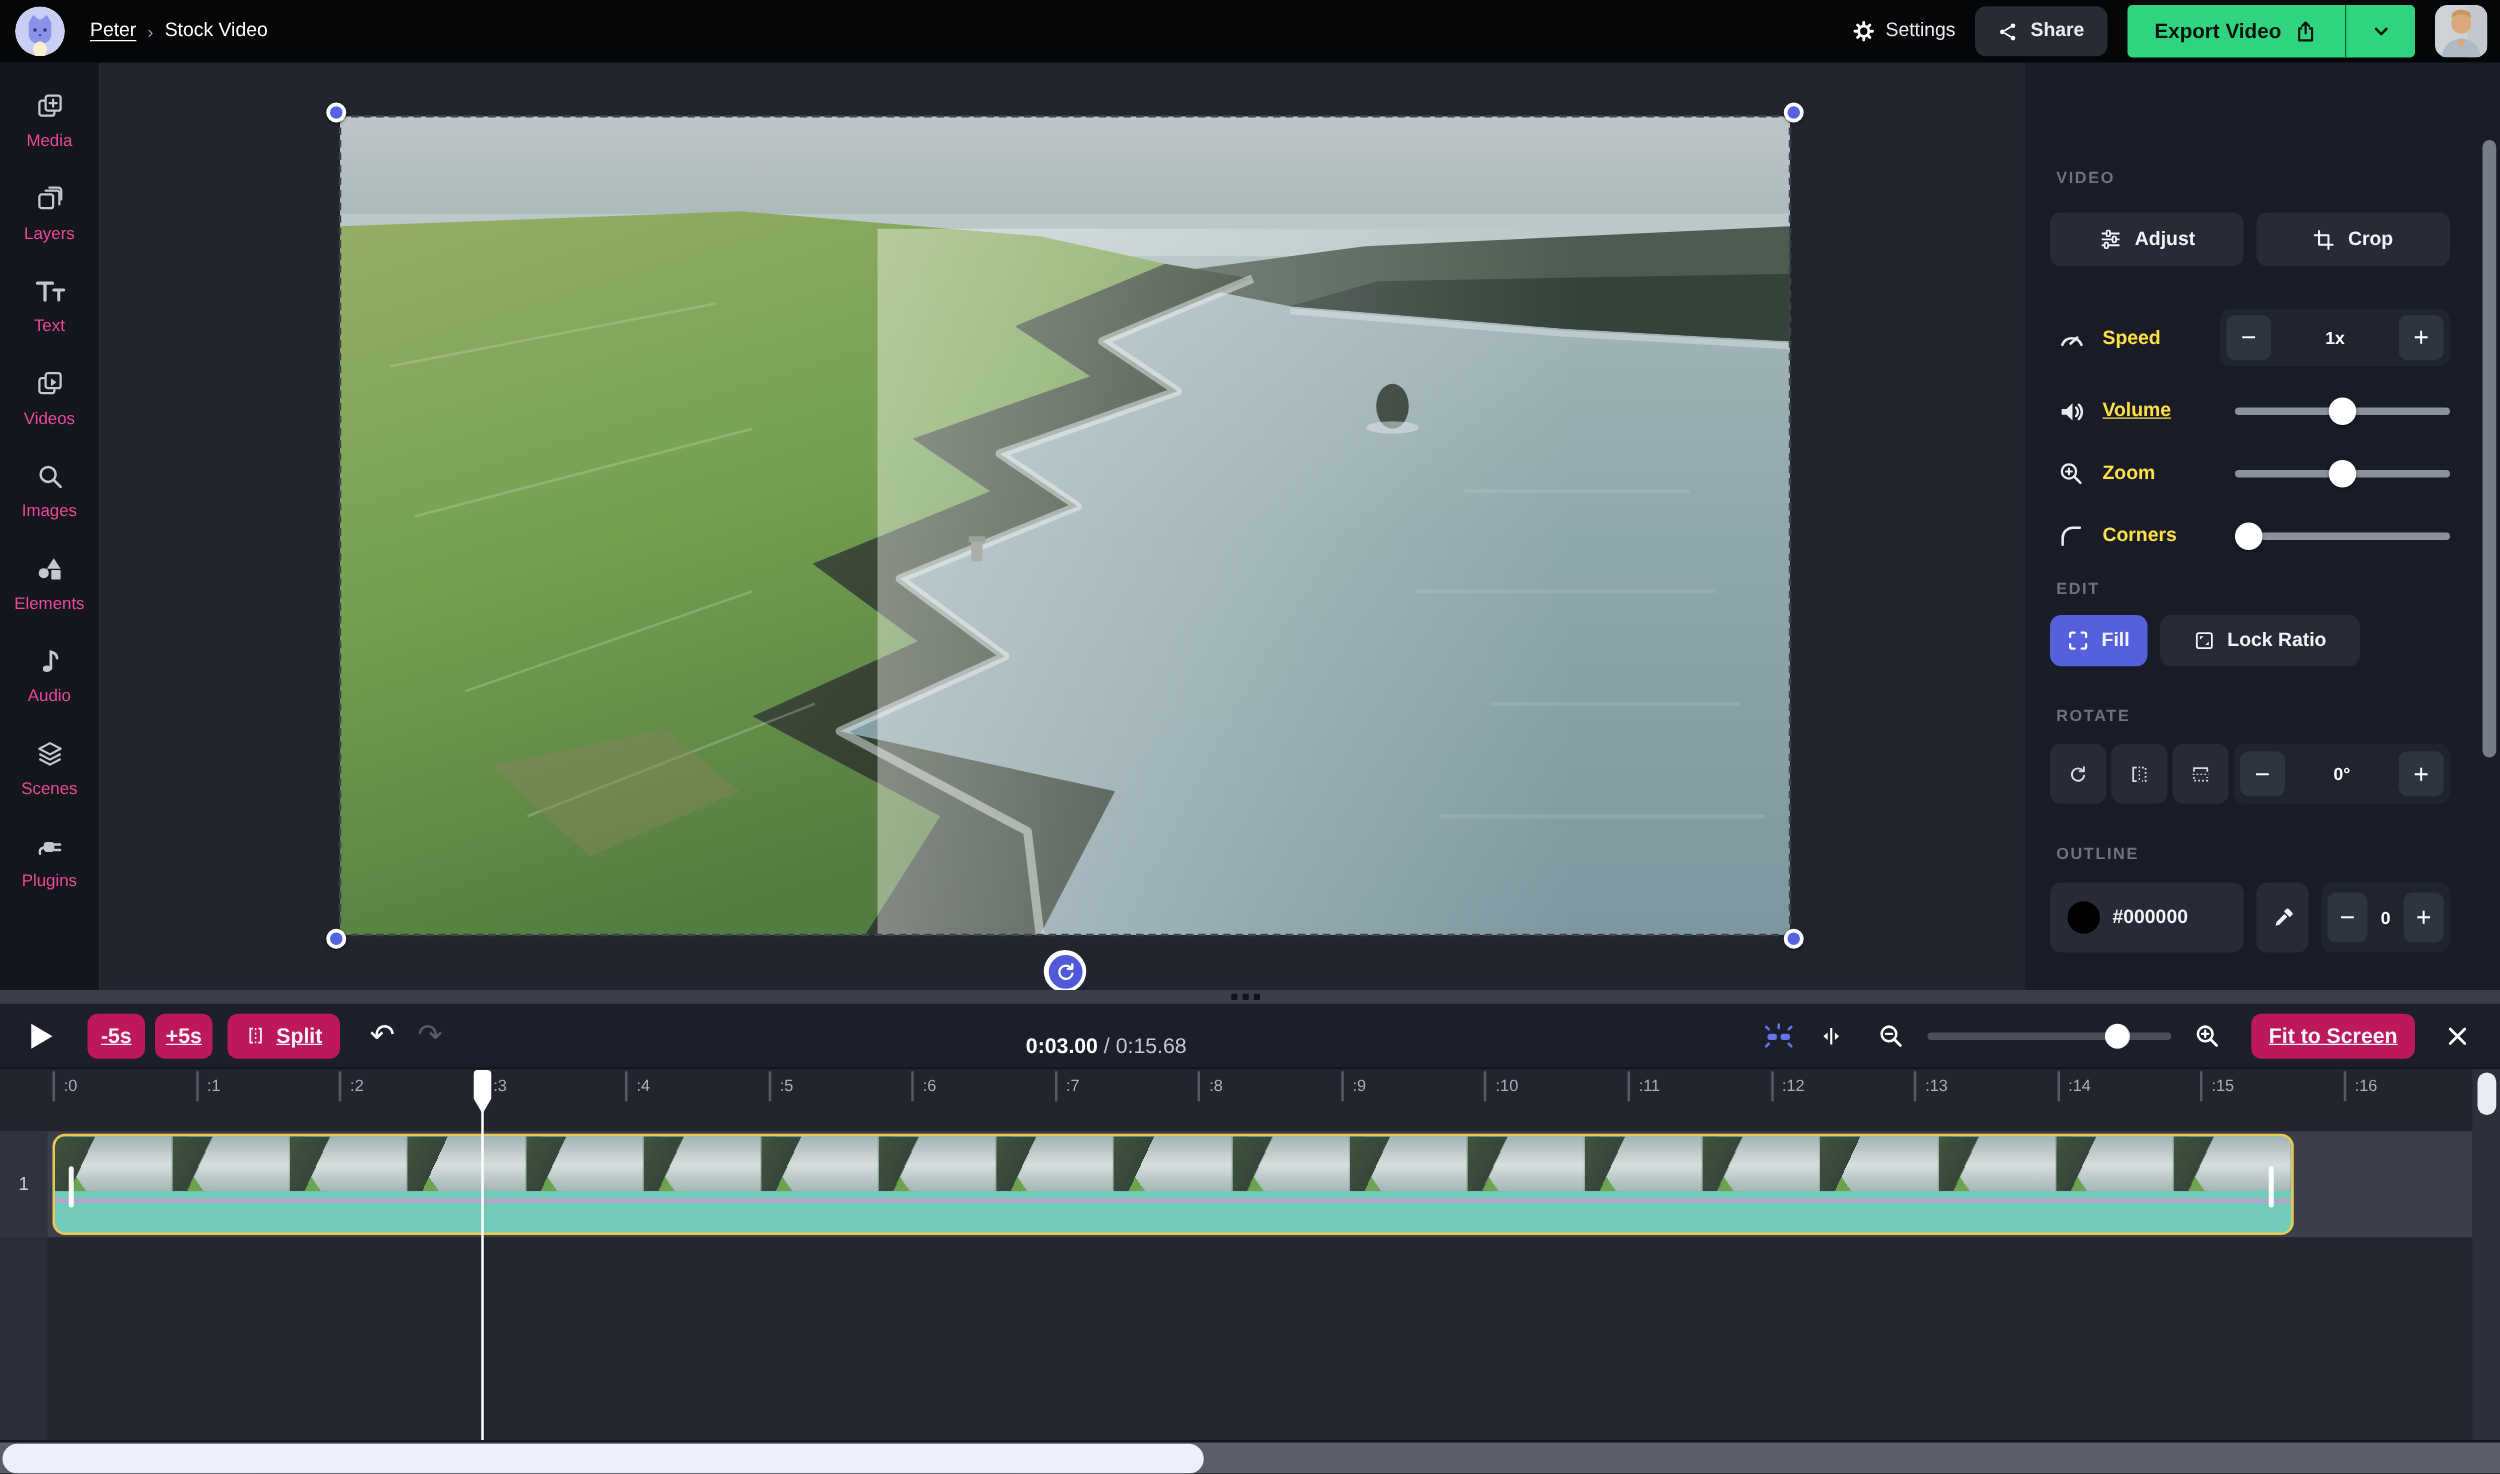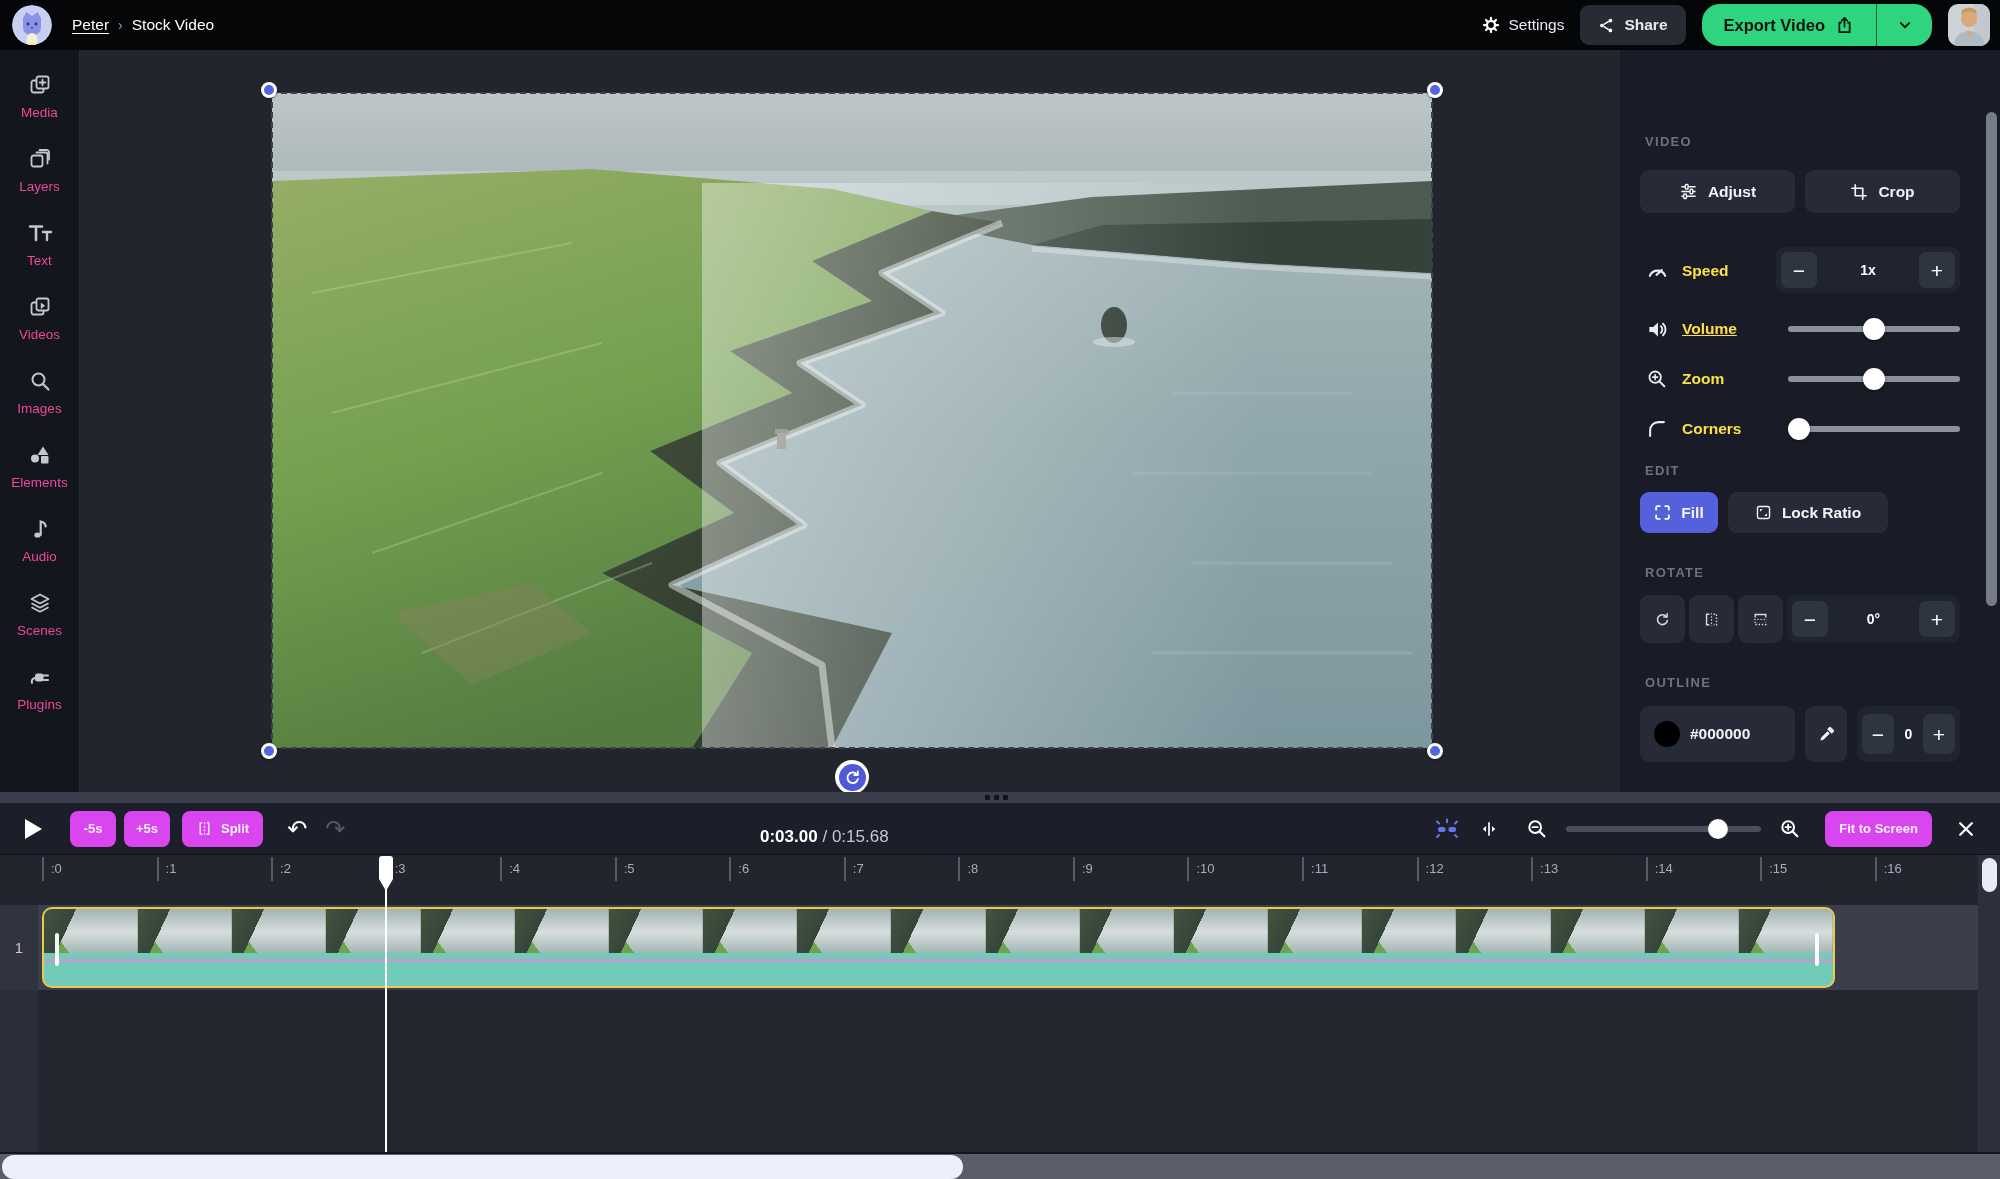--- a/index.html
+++ b/index.html
@@ -15,21 +15,21 @@
   .breadcrumb{display:flex;align-items:center;gap:9px;margin-left:20px;font-size:15.5px;}
   .crumb-link{color:#fff;text-decoration:underline;text-underline-offset:3px;cursor:pointer;}
   .crumb-sep{color:#9aa0ab;font-size:14px;}
   .crumb-current{color:#fff;}
   .tb-center{position:absolute;left:880px;top:0;height:50px;display:flex;align-items:center;gap:44px;}
   .tb-item{display:flex;align-items:center;gap:9px;font-size:15.5px;color:#f2f3f6;cursor:pointer;}
   .tb-right{position:absolute;right:10px;top:0;height:50px;display:flex;align-items:center;gap:16px;}
   .settings-item{display:flex;align-items:center;gap:8px;font-size:15.5px;cursor:pointer;}
   .share-btn{display:flex;align-items:center;gap:9px;background:#272b34;border-radius:9px;
              height:40px;padding:0 18px;font-size:15.5px;font-weight:700;cursor:pointer;}
-  .export-group{display:flex;align-items:stretch;height:42px;border-radius:18px;overflow:hidden;}
+  .export-group{display:flex;align-items:stretch;height:42px;border-radius:4px;overflow:hidden;}
   .export-main{display:flex;align-items:center;gap:10px;padding:0 22px;font-size:16.5px;font-weight:700;
                color:#07130c;cursor:pointer;}
   .export-caret{width:56px;display:flex;align-items:center;justify-content:center;border-left:1.5px solid rgba(0,0,0,.55);cursor:pointer;}
   .avatar{width:42px;height:42px;border-radius:10px;overflow:hidden;cursor:pointer;flex:none;}
 
   
   .sidebar{position:absolute;left:0;top:50px;width:80px;height:742px;background:#14161d;
            border-right:1px solid #262a33;display:flex;flex-direction:column;align-items:center;
            padding-top:22px;gap:26px;z-index:20;}
   .side-item{display:flex;flex-direction:column;align-items:center;gap:7px;color:#ec4899;
@@ -71,23 +71,23 @@
 
   
   .divider{position:absolute;left:0;top:792px;width:2000px;height:11px;background:#3a3e4a;cursor:row-resize;
            display:flex;align-items:center;z-index:40;}
   .divider-dots{position:absolute;left:985px;display:flex;gap:4px;}
   .divider-dots span{width:5px;height:5px;background:#10131a;border-radius:1px;}
 
   
   .playbar{position:absolute;left:0;top:803px;width:2000px;height:52px;background:#1c1f29;
            border-bottom:1px solid #0f1116;display:flex;align-items:center;z-index:30;}
-  .pb-btn{height:36px;background:#d946ef;border-radius:8px;display:flex;align-items:center;justify-content:center;
-          gap:8px;font-size:13px;font-weight:600;color:#f2f3f6;cursor:pointer;padding:0 14px;}
-  .time{position:absolute;left:760px;width:250px;font-size:17px;color:#c3c8d2;margin-top:16px;}
+  .pb-btn{height:36px;background:#be185d;border-radius:8px;display:flex;align-items:center;justify-content:center;
+          gap:8px;font-size:17px;font-weight:600;color:#f2f3f6;cursor:pointer;padding:0 14px;text-decoration:underline;}
+  .time{position:absolute;left:760px;width:250px;text-align:center;font-size:17px;color:#c3c8d2;margin-top:16px;}
   .time b{color:#fff;font-weight:700;}
   .icon-btn{display:flex;align-items:center;justify-content:center;cursor:pointer;}
   .tl-zoom-slider{position:relative;width:195px;height:20px;cursor:pointer;}
   .tl-zoom-slider .track{position:absolute;left:0;right:0;top:7px;height:6px;border-radius:3px;background:#4a4f5b;}
   .tl-zoom-slider .thumb{position:absolute;top:0;width:20px;height:20px;border-radius:50%;background:#fff;}
 
   
   .timeline{position:absolute;left:0;top:855px;width:2000px;height:324px;background:#22252e;overflow:hidden;}
   .ruler{position:absolute;left:42px;top:2px;height:48px;display:flex;}
   .tick{width:114.56px;display:flex;align-items:flex-start;flex:none;}

